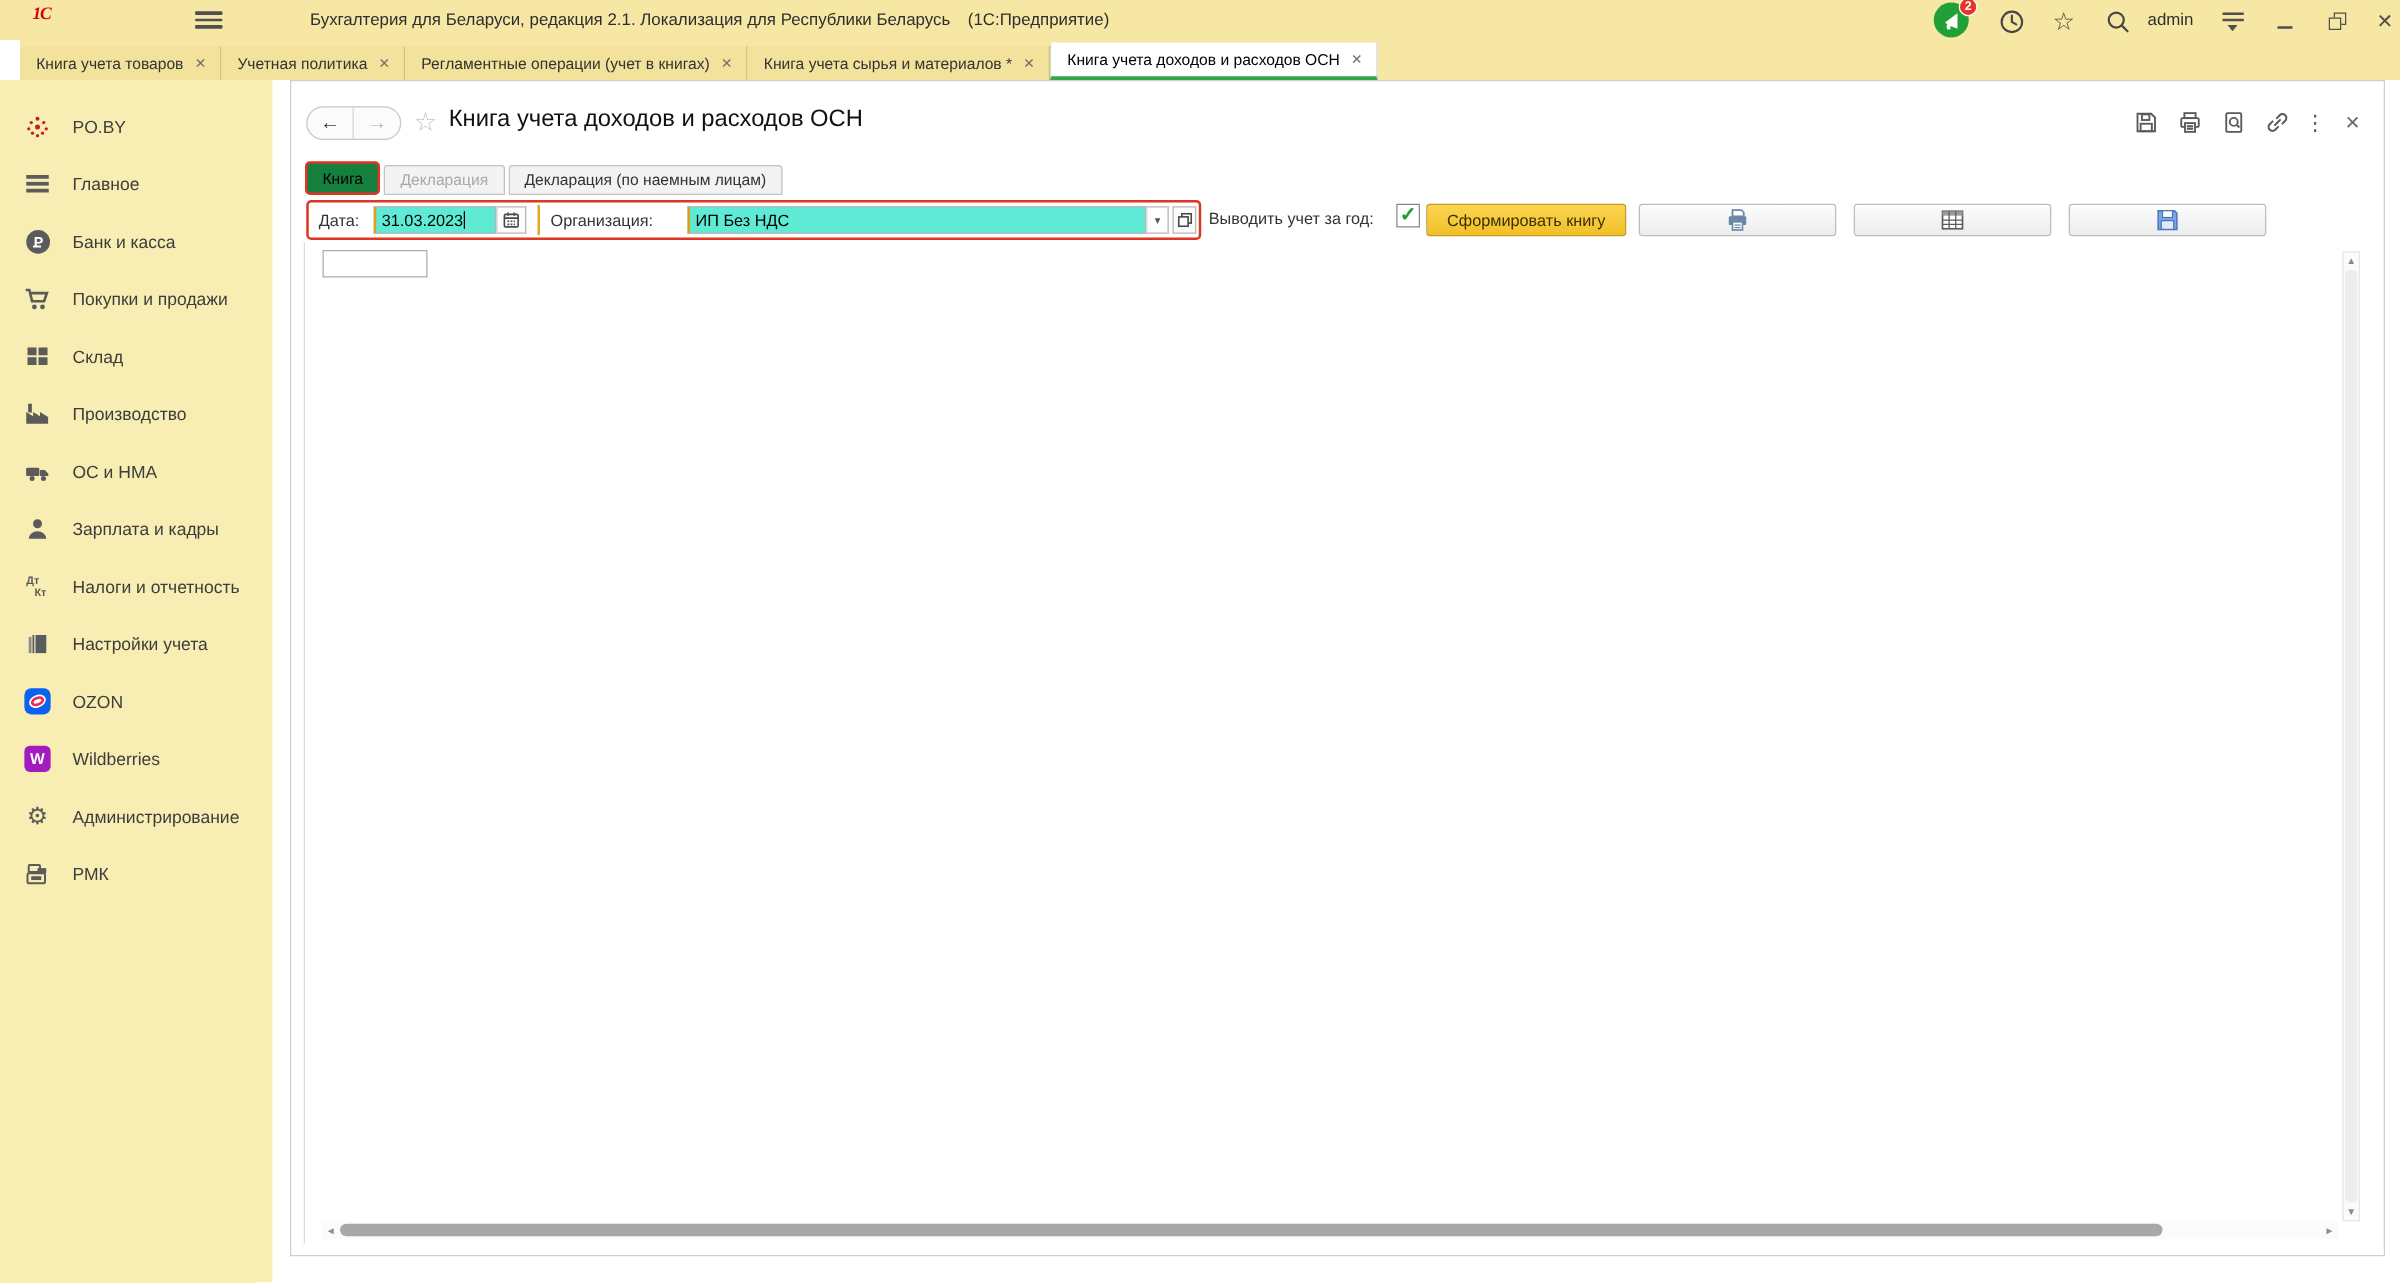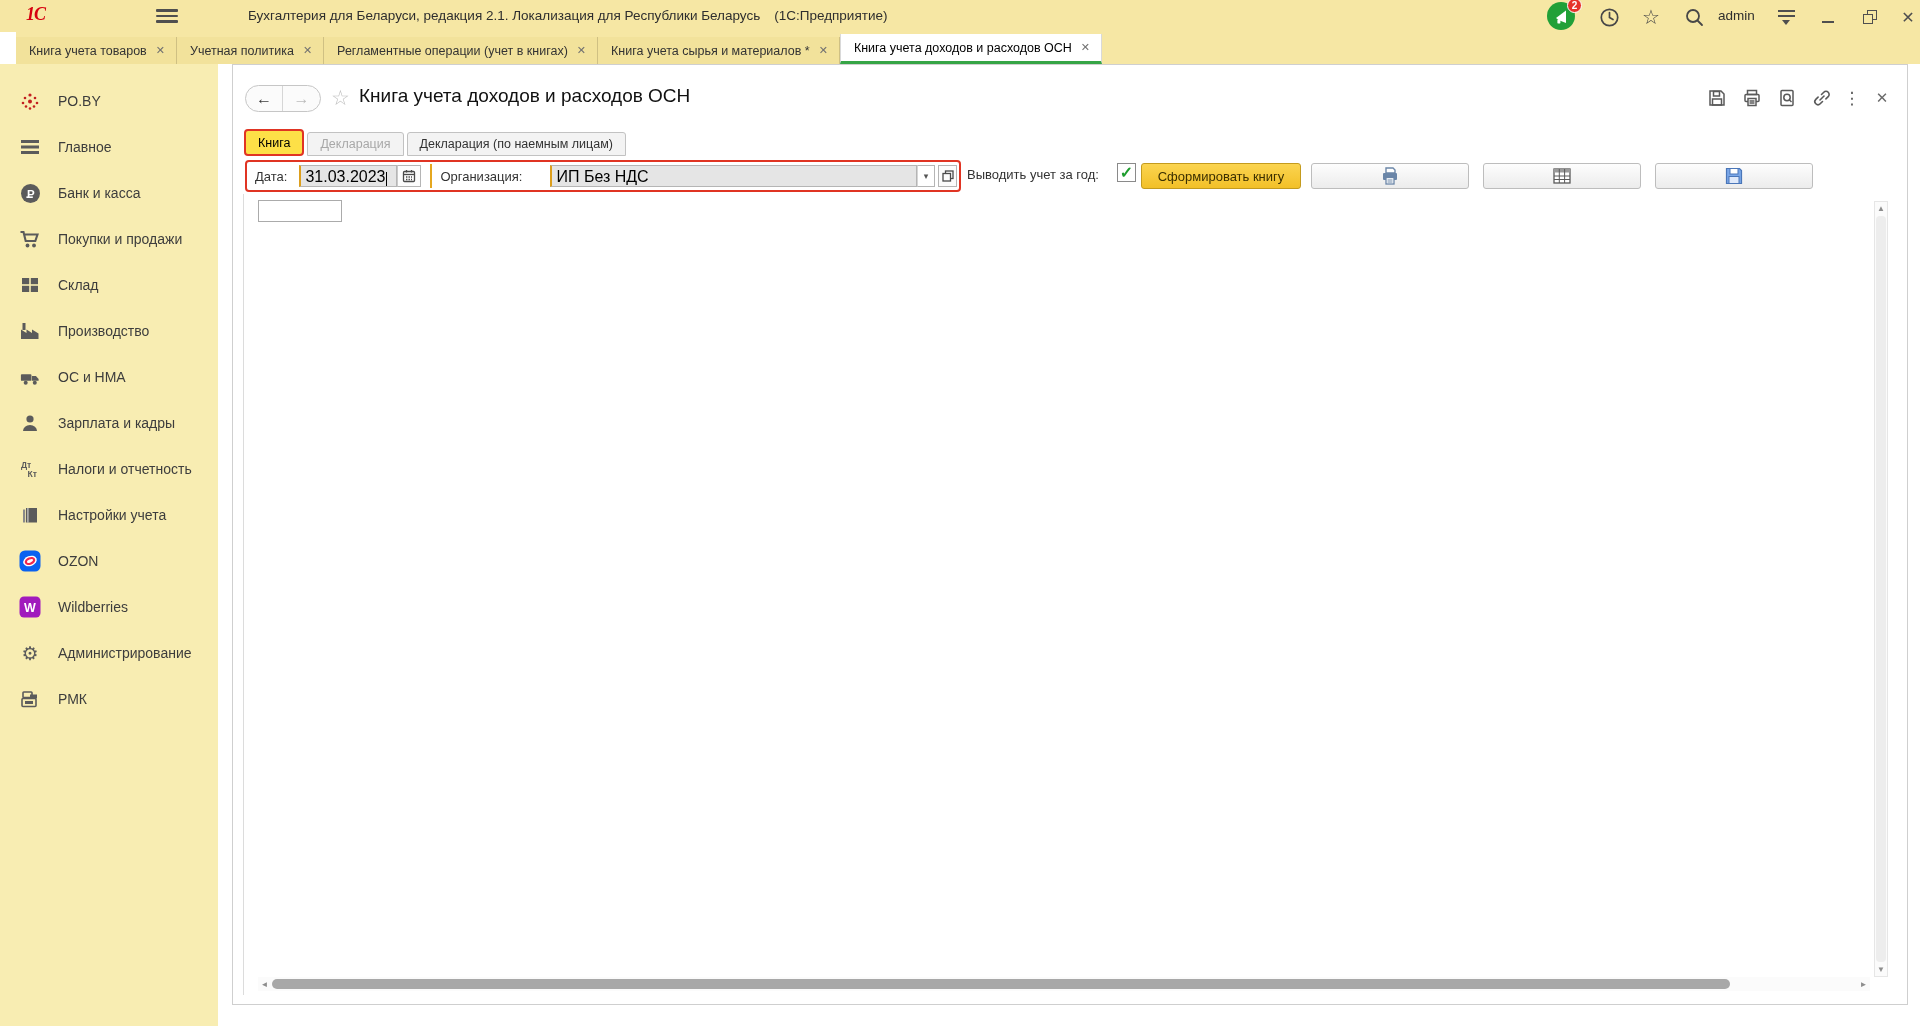--- a/index.html
+++ b/index.html
@@ -7,21 +7,21 @@
   body {
     font-family:"Liberation Sans", sans-serif;
     background:#ffffff; position:relative; overflow:hidden;
     color:#333;
   }
 
   
   .topbar { position:absolute; left:0; top:0; width:1920px; height:32px;
     background:#f6e7a4; }
   .logo1c { position:absolute; left:26px; top:4px; font-family:"Liberation Serif",serif;
-    font-style:italic; font-weight:bold; font-size:18px; color:#d6000f; letter-spacing:-1px; }
+    font-style:italic; font-weight:bold; font-size:14px; color:#d6000f; letter-spacing:-1px; }
   .hamburger { position:absolute; left:156px; top:9px; width:22px; height:14px; cursor:pointer; }
   .hamburger i { display:block; height:2.5px; background:#4f4f4f; margin-bottom:3px; border-radius:1px; }
   .win-title { position:absolute; left:248px; top:8px; font-size:13.5px; color:#2e2e2e; white-space:nowrap; }
   .win-title .suffix { margin-left:14px; }
 
   .tb-ico { position:absolute; top:5px; width:24px; height:24px; display:flex;
     align-items:center; justify-content:center; cursor:pointer; color:#474747; }
   .bell-wrap { left:1546px; top:1px; width:30px; height:30px; }
   .badge { position:absolute; right:-6px; top:-3px; min-width:15px; height:15px; border-radius:8px;
     background:#e6342a; color:#fff; font-size:10px; font-weight:bold; display:flex;
@@ -73,29 +73,29 @@
   .h-ico { width:22px; height:22px; display:flex; align-items:center; justify-content:center;
     cursor:pointer; color:#5a5a5a; }
   .h-ico.kebab { font-size:17px; width:12px; color:#5a5a5a; letter-spacing:0; }
   .h-ico.closex { font-size:15px; color:#6a6a6a; }
 
   
   .subtabs { position:absolute; left:11px; top:62px; height:29px; display:flex;
     gap:3px; align-items:flex-end; }
   .subtab { height:24px; padding:0 12px; font-size:12.5px; display:flex; align-items:center;
     background:#f3f3f3; border:1px solid #c2c2c2; border-radius:3px 3px 0 0; color:#333; cursor:pointer; white-space:nowrap;}
-  .subtab.active { background:#fde047; border:2px solid #e03423; border-radius:4px; color:#000; height:27px; }
+  .subtab.active { background:#15803d; border:2px solid #e03423; border-radius:4px; color:#000; height:27px; }
   .subtab.disabled { color:#a8a8a8; cursor:default; }
 
   
   .filter-box { position:absolute; left:12px; top:95px; width:716px; height:32px;
     border:2px solid #e03423; border-radius:4px; display:flex; align-items:center; background:#fff; }
   .f-label { font-size:13px; color:#333; white-space:nowrap; }
-  .inputbox { height:22px; background:#e5e5e5; border:1px solid #b5b5b5; border-left:2px solid #dd9f1d;
-    display:flex; align-items:flex-end; padding-left:4px; font-size:16px; color:#000; cursor:text; }
+  .inputbox { height:22px; background:#5eead4; border:1px solid #b5b5b5; border-left:2px solid #dd9f1d;
+    display:flex; align-items:center; padding-left:4px; font-size:13px; color:#000; cursor:text; }
   .caret { display:inline-block; width:1px; height:14px; background:#000; margin-left:1px; }
   .mini-btn { height:22px; width:24px; border:1px solid #b5b5b5; border-left:1px solid #c9c9c9;
     display:flex; align-items:center; justify-content:center; background:#fcfcfc; cursor:pointer; }
   .group-div { width:2px; height:24px; background:#e5a71f; margin:0 8px 0 9px; }
   .combo-arrow { height:22px; width:18px; border:1px solid #b5b5b5; border-left:1px solid #d5d5d5;
     background:#fff; display:flex; align-items:center; justify-content:center;
     font-size:9px; color:#555; cursor:pointer; }
   .choose-btn { height:22px; width:19px; border:1px solid #b5b5b5; margin-left:3px;
     background:#fcfcfc; display:flex; align-items:center; justify-content:center; cursor:pointer; }
 

